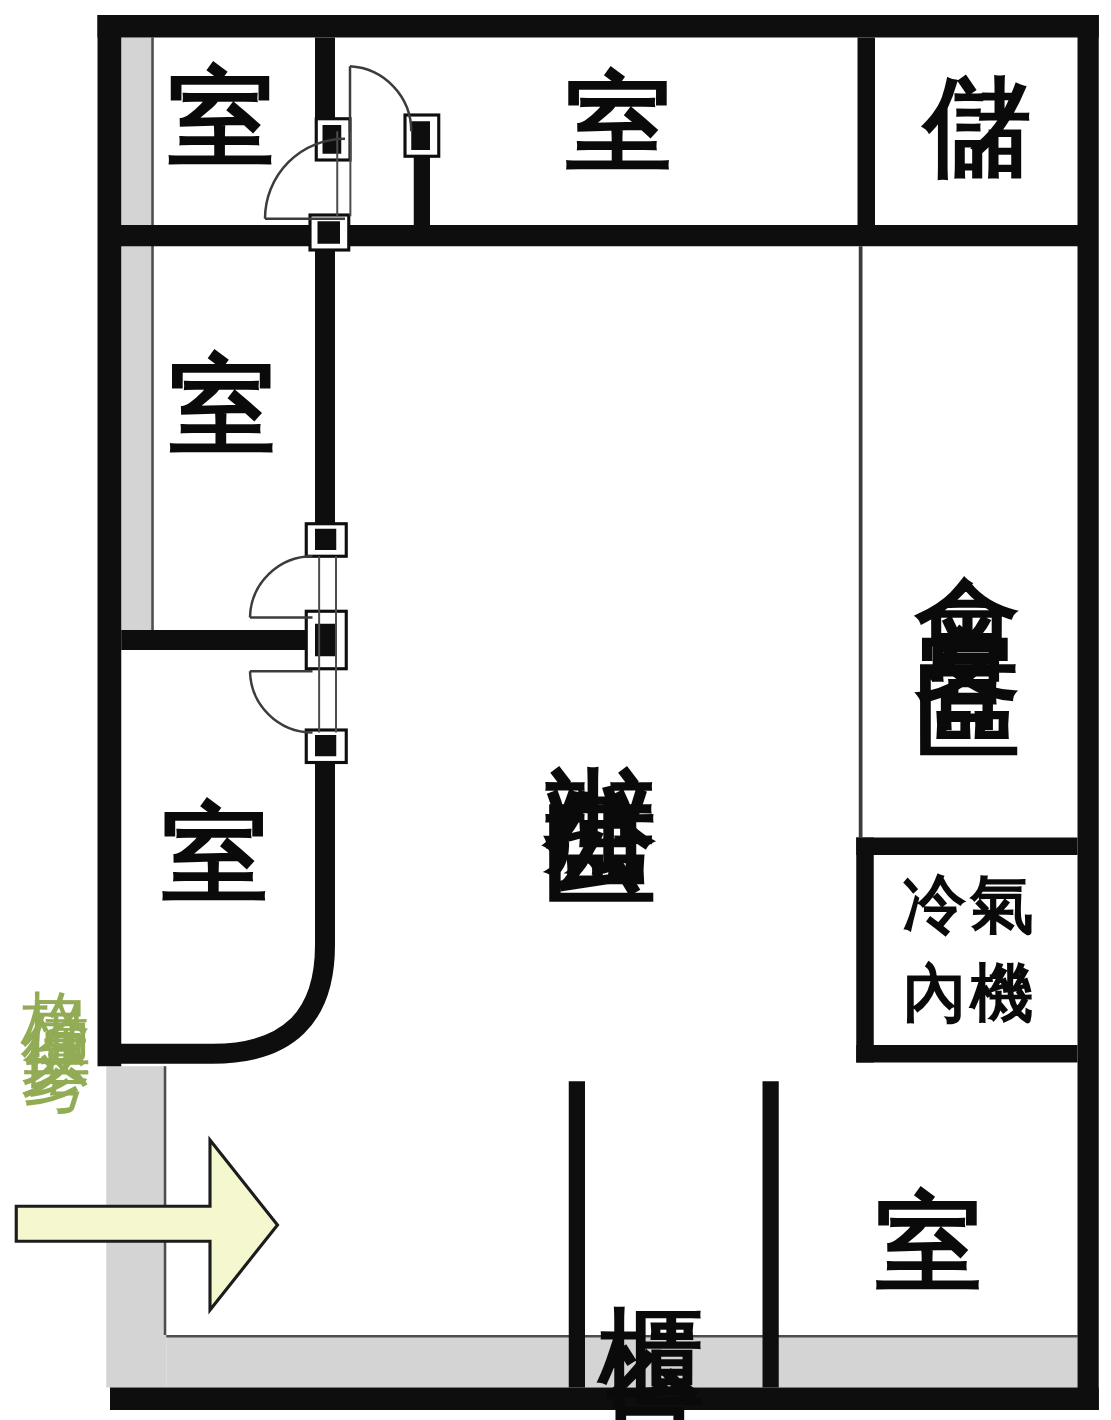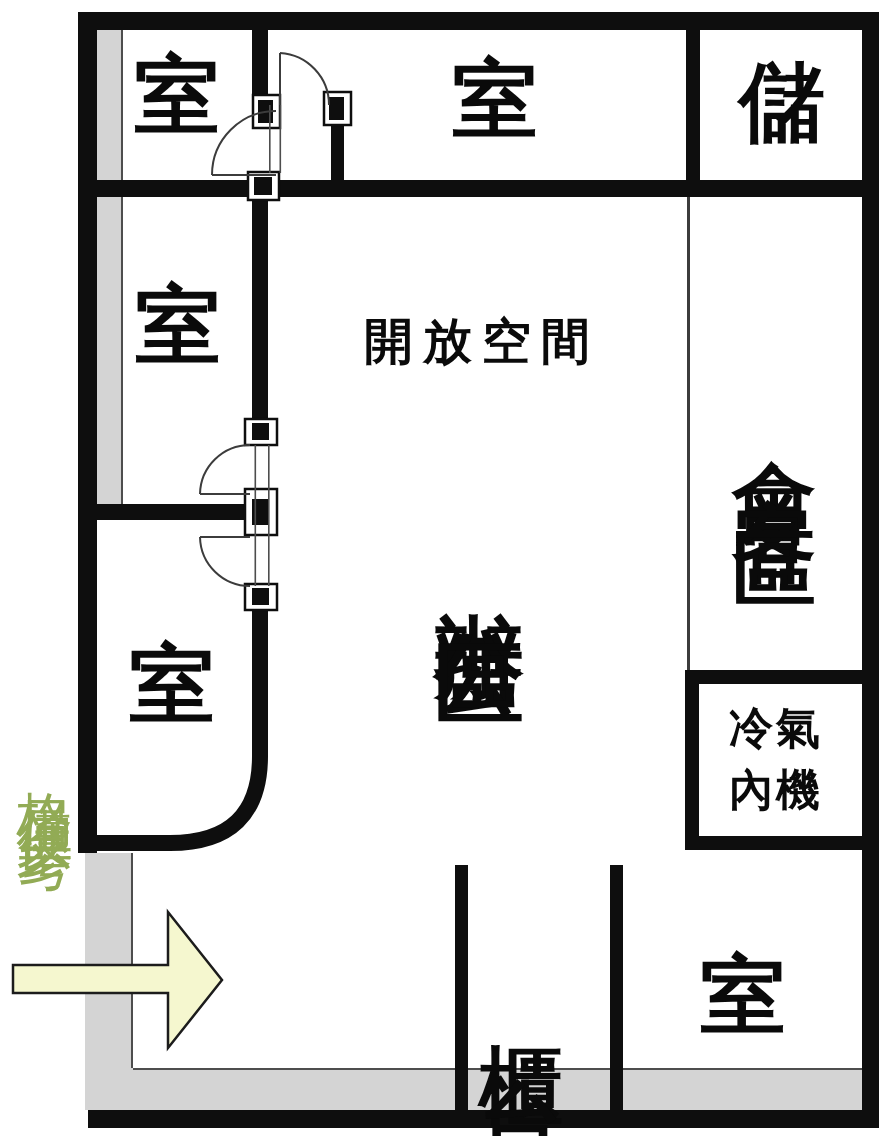--- a/index.html
+++ b/index.html
@@ -33,21 +33,21 @@
   }
   .v{writing-mode:vertical-rl;text-orientation:upright;}
 
   #l-room-tl{left:177px;top:95px;font-size:86px;}
   #l-room-tm{left:495px;top:99px;font-size:86px;}
   #l-storage{left:782px;top:102px;font-size:86px;}
   #l-room-ml{left:178px;top:325px;font-size:86px;}
   #l-open-title{left:482px;top:341px;font-size:49px;letter-spacing:10px;}
   #l-open-name{left:480px;top:564px;font-size:90px;letter-spacing:18px;}
   #l-meeting{left:775px;top:446px;font-size:84px;letter-spacing:37px;}
-  #l-ac{left:776px;top:759px;font-size:44px;width:118px;white-space:normal;
+  #l-ac{left:776px;top:759px;font-size:51px;width:118px;white-space:normal;
         word-break:break-all;line-height:1.4;letter-spacing:3px;}
   #l-room-bl{left:172px;top:684px;font-size:86px;}
   #l-counter{left:522px;top:1009px;font-size:84px;letter-spacing:33px;}
   #l-room-br{left:743px;top:995px;font-size:86px;}
   #l-watermark{left:45px;top:774px;font-size:56px;letter-spacing:9px;
                font-weight:400;color:var(--watermark-green,#92ab55);}
 </style>
 </head>
 <body>
 
@@ -120,21 +120,20 @@
       <path class="door" d="M 250 586 A 50 50 0 0 1 200 537"></path>
     </g>
 
     <polygon class="arrow" points="13,965 168,965 168,912 222,980 168,1048 168,993 13,993"></polygon>
   </svg>
 
   <div class="lbl" id="l-room-tl">室</div>
   <div class="lbl" id="l-room-tm">室</div>
   <div class="lbl" id="l-storage">儲</div>
   <div class="lbl" id="l-room-ml">室</div>
-  <div class="lbl" id="l-open-title">開放空間</div>
   <div class="lbl v" id="l-open-name">辦公區</div>
   <div class="lbl v" id="l-meeting">會客區</div>
   <div class="lbl" id="l-ac">冷氣內機</div>
   <div class="lbl" id="l-room-bl">室</div>
   <div class="lbl v" id="l-counter">櫃台</div>
   <div class="lbl" id="l-room-br">室</div>
   <div class="lbl v" id="l-watermark">格局僅供參考</div>
 
 </div>
 

